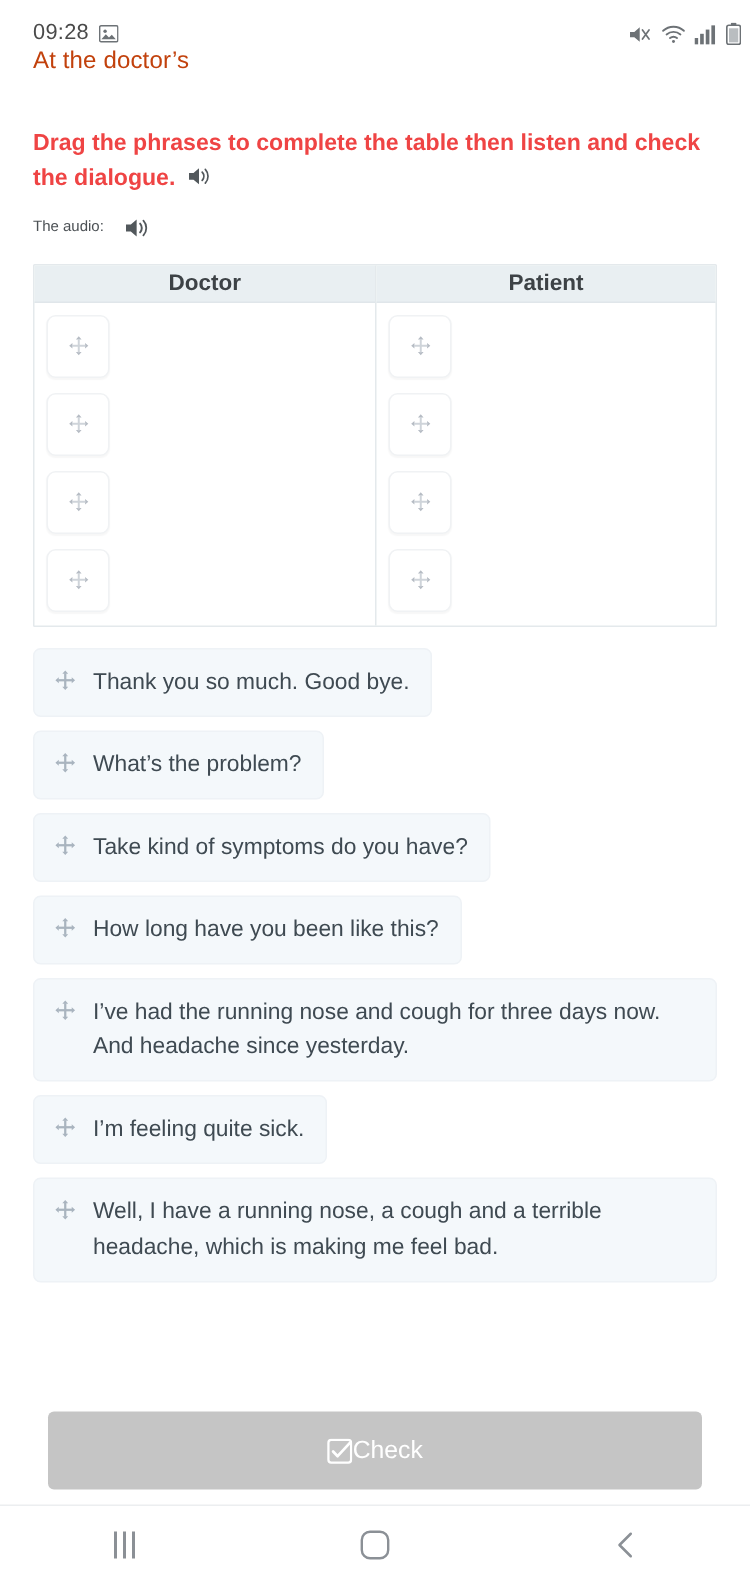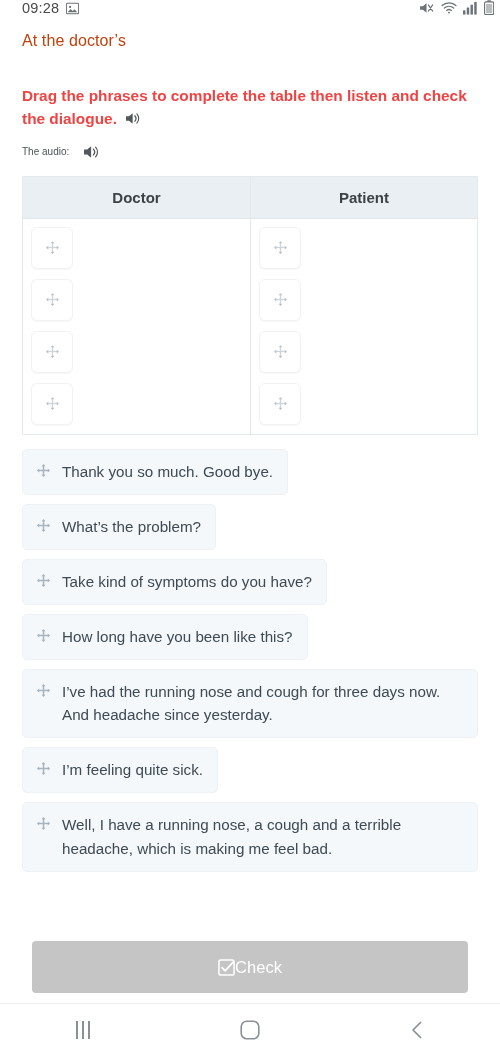--- a/index.html
+++ b/index.html
@@ -6,21 +6,21 @@
   html, body {
     width: 500px; height: 1055px;
     background: #ffffff;
     font-family: "Liberation Sans", sans-serif;
     overflow: hidden;
   }
   .screen { position: relative; width: 500px; height: 1055px; background: #fff; }
 
   
   .statusbar {
-    height: 30px; display: flex; align-items: flex-start;
+    height: 30px; display: flex; align-items: flex-end;
     padding: 0 6px 0 22px; justify-content: space-between;
   }
   .sb-left { display: flex; align-items: center; gap: 7px; }
   .sb-time { font-size: 14.5px; color: #4a4a4a; letter-spacing: .2px; }
   .sb-right { display: flex; align-items: center; gap: 6px; }
   .ico { display: inline-block; line-height: 0; }
   .ico svg { display: block; }
 
   
   .page-title {
@@ -46,21 +46,21 @@
     margin: 16px 22px 0 22px;
     border: 1px solid #e4e9ec;
     border-radius: 1px;
     background: #fff;
     display: flex;
     position: relative;
   }
   .tbl-col { width: 50%; position: relative; }
   .tbl-col + .tbl-col { border-left: 1px solid #e4e9ec; }
   .tbl-head {
-    height: 42px; background: #e9eff2;
+    height: 25px; background: #e9eff2;
     display: flex; align-items: center; justify-content: center;
     font-size: 15px; font-weight: bold; color: #3d4246;
     border-bottom: 1px solid #e0e6ea;
   }
   .tbl-body { padding: 8px 0 9px 0; }
   .dropzone {
     width: 42px; height: 42px; margin: 0 0 10px 8px;
     border: 1px solid #f0f2f4; border-radius: 6px;
     background: #fff;
     display: flex; align-items: center; justify-content: center;

